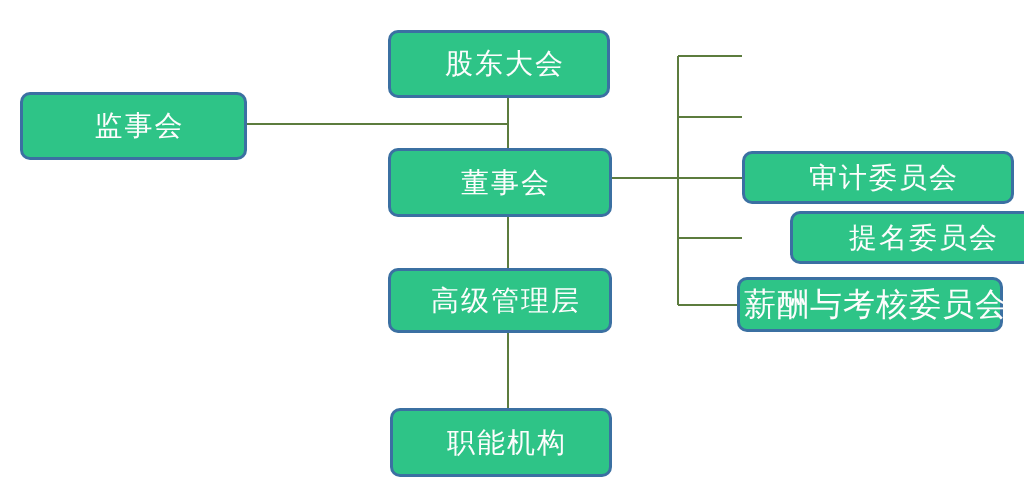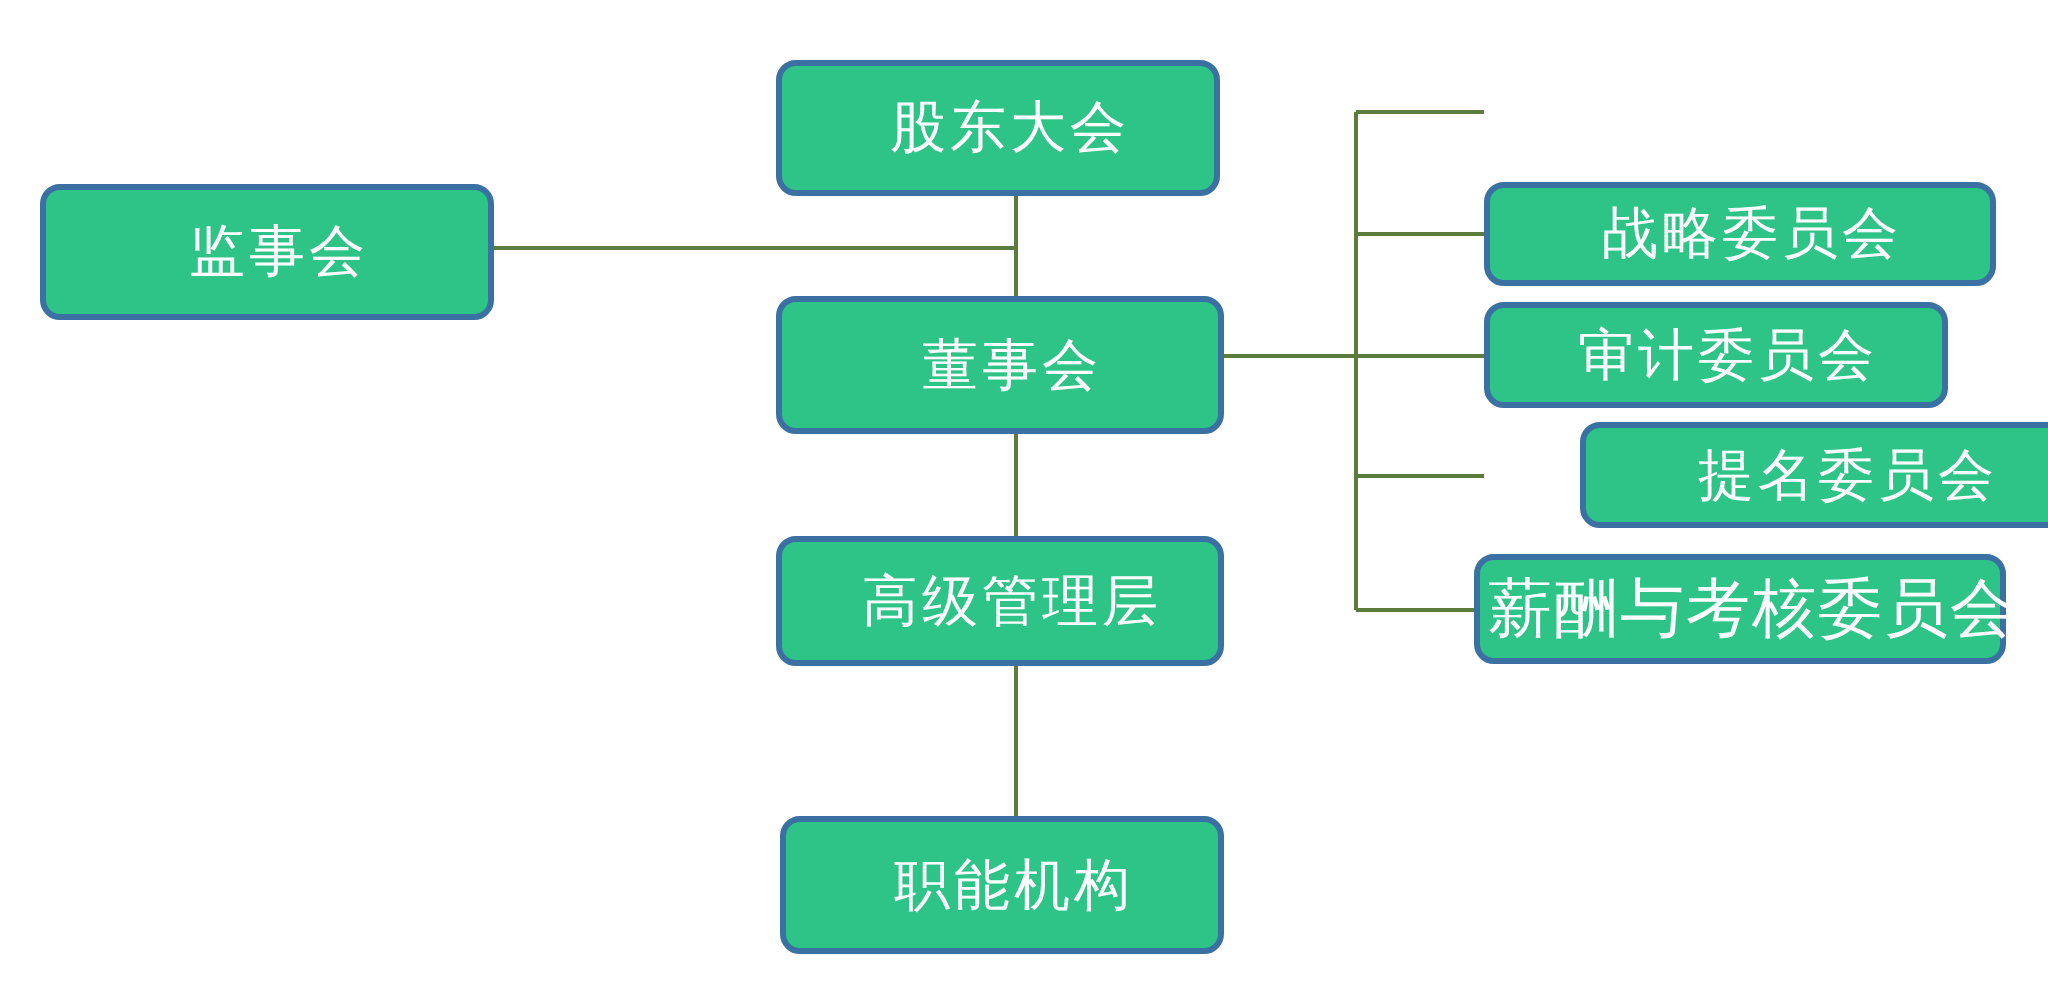--- a/index.html
+++ b/index.html
@@ -40,21 +40,21 @@
   }
   
   .n-shareholders { left: 388px; top: 30px;  width: 222px; height: 68px; }
   .n-supervisory  { left: 20px;  top: 92px;  width: 227px; height: 68px; }
   .n-board        { left: 388px; top: 148px; width: 224px; height: 69px; }
   .n-senior       { left: 388px; top: 268px; width: 224px; height: 65px; }
   .n-functional   { left: 390px; top: 408px; width: 222px; height: 69px; }
   
   .n-c0 { left: 742px; top: 31px;  width: 256px; height: 51px; }
   .n-c1 { left: 742px; top: 91px;  width: 256px; height: 52px; }
-  .n-c2 { left: 742px; top: 151px; width: 232px; height: 53px; }
+  .n-c2 { left: 742px; top: 151px; width: 272px; height: 53px; }
   .n-c3 { left: 742px; top: 211px; width: 256px; height: 53px; margin-left: 48px; }
   .n-c4 { left: 737px; top: 277px; width: 266px; height: 55px; font-size: 32px; letter-spacing: 1px; }
 </style>
 </head>
 <body>
 
 <div class="canvas">
 
   <svg class="connectors" viewBox="0 0 1024 493" xmlns="http://www.w3.org/2000/svg">
     <g stroke="#5c7c3e" stroke-width="2" fill="none">
@@ -85,23 +85,20 @@
 
   <div class="node n-functional">
     <span>职能机构</span>
   </div>
 
   <div class="node n-senior">
     <span>高级管理层</span>
   </div>
 
 
-  <div class="node n-c1">
-    <span>战略委员会</span>
-  </div>
 
   <div class="node n-c2">
     <span>审计委员会</span>
   </div>
 
   <div class="node n-c3">
     <span>提名委员会</span>
   </div>
 
   <div class="node n-c4">

